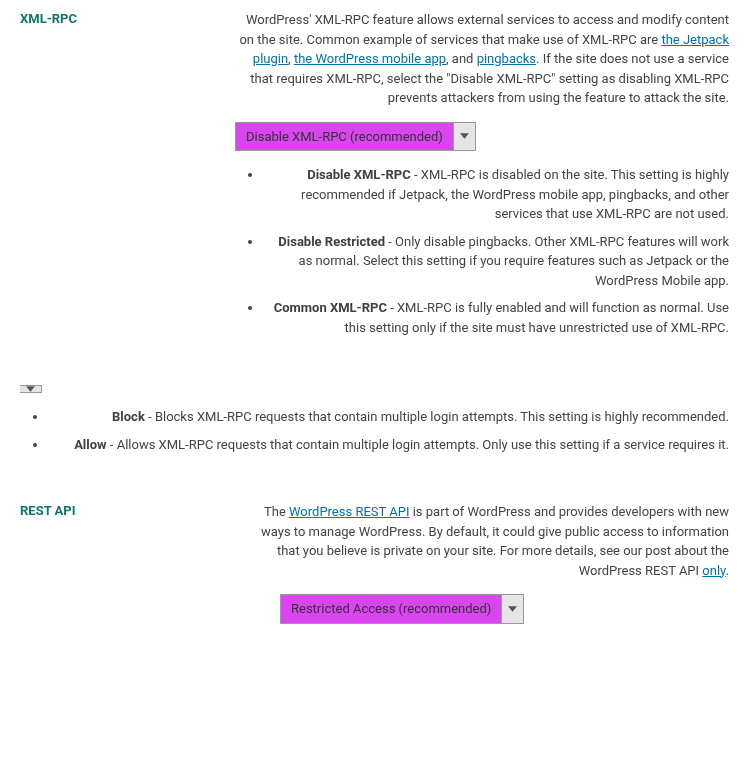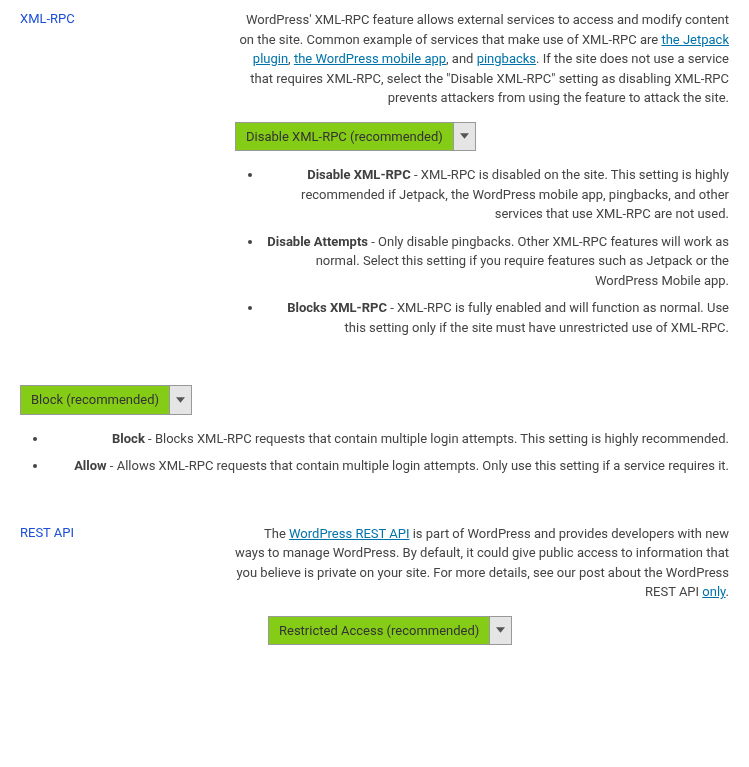--- a/index.html
+++ b/index.html
@@ -15,22 +15,22 @@
       padding: 10px 20px 20px 20px;
       width: 749px;
     }
     .setting-row {
       display: flex;
       margin-bottom: 40px;
     }
     .setting-label {
       width: 215px;
       flex-shrink: 0;
-      font-weight: 400;
-      color: #1d4ed8;
+      font-weight: 700;
+      color: #0f766e;
       padding-right: 15px;
       line-height: 1.4;
     }
     .setting-content {
       flex: 1;
       line-height: 1.5;
       text-align: right;
     }
     .setting-desc {
       margin-bottom: 14px;
@@ -39,21 +39,21 @@
       color: #0073aa;
       text-decoration: underline;
     }
     .select-wrap {
       margin-bottom: 14px;
       display: flex;
       align-items: stretch;
     }
     .select-box {
       border: 1px solid #999;
-      background: #84cc16;
+      background: #d946ef;
       padding: 4px 10px;
       font-size: 13px;
       color: #333;
       min-width: 100px;
       display: flex;
       align-items: center;
     }
     .select-arrow {
       border: 1px solid #999;
       border-left: none;
@@ -92,44 +92,43 @@
     <div class="select-wrap">
       <div class="select-box">Disable XML-RPC (recommended)</div>
       <div class="select-arrow">
         <svg viewBox="0 0 10 6">
             <path d="M0 0 L5 6 L10 0 Z" fill="#555"></path>
           </svg>
       </div>
     </div>
     <ul class="options">
       <li><strong>Disable XML-RPC</strong><span> - XML-RPC is disabled on the site. This setting is highly recommended if Jetpack, the WordPress mobile app, pingbacks, and other services that use XML-RPC are not used.</span></li>
-      <li><strong>Disable Attempts</strong><span> - Only disable pingbacks. Other XML-RPC features will work as normal. Select this setting if you require features such as Jetpack or the WordPress Mobile app.</span></li>
-      <li><strong>Blocks XML-RPC</strong><span> - XML-RPC is fully enabled and will function as normal. Use this setting only if the site must have unrestricted use of XML-RPC.</span></li>
+      <li><strong>Disable Restricted</strong><span> - Only disable pingbacks. Other XML-RPC features will work as normal. Select this setting if you require features such as Jetpack or the WordPress Mobile app.</span></li>
+      <li><strong>Common XML-RPC</strong><span> - XML-RPC is fully enabled and will function as normal. Use this setting only if the site must have unrestricted use of XML-RPC.</span></li>
     </ul>
   </div>
 </div>
 
 <div class="setting-row">
   <div class="setting-content">
     <div class="select-wrap">
-      <div class="select-box">Block (recommended)</div>
       <div class="select-arrow">
         <svg viewBox="0 0 10 6">
             <path d="M0 0 L5 6 L10 0 Z" fill="#555"></path>
           </svg>
       </div>
     </div>
     <ul class="options">
       <li><strong>Block</strong><span> - Blocks XML-RPC requests that contain multiple login attempts. This setting is highly recommended.</span></li>
       <li><strong>Allow</strong><span> - Allows XML-RPC requests that contain multiple login attempts. Only use this setting if a service requires it.</span></li>
     </ul>
   </div>
 </div>
 
-<div class="setting-row" style="margin-bottom:16px;">
+<div class="setting-row" style="margin-bottom:16px;gap:12px;">
   <div class="setting-label">REST API</div>
   <div class="setting-content">
     <div class="setting-desc">
       <span>The </span><a href="#">WordPress REST API</a><span> is part of WordPress and provides developers with new ways to manage WordPress. By default, it could give public access to information that you believe is private on your site. For more details, see our post about the WordPress REST API </span><a href="#">only</a><span>.</span>
     </div>
     <div class="select-wrap" style="margin-bottom:0;padding-left:33px;">
       <div class="select-box">Restricted Access (recommended)</div>
       <div class="select-arrow">
         <svg viewBox="0 0 10 6">
             <path d="M0 0 L5 6 L10 0 Z" fill="#555"></path>

